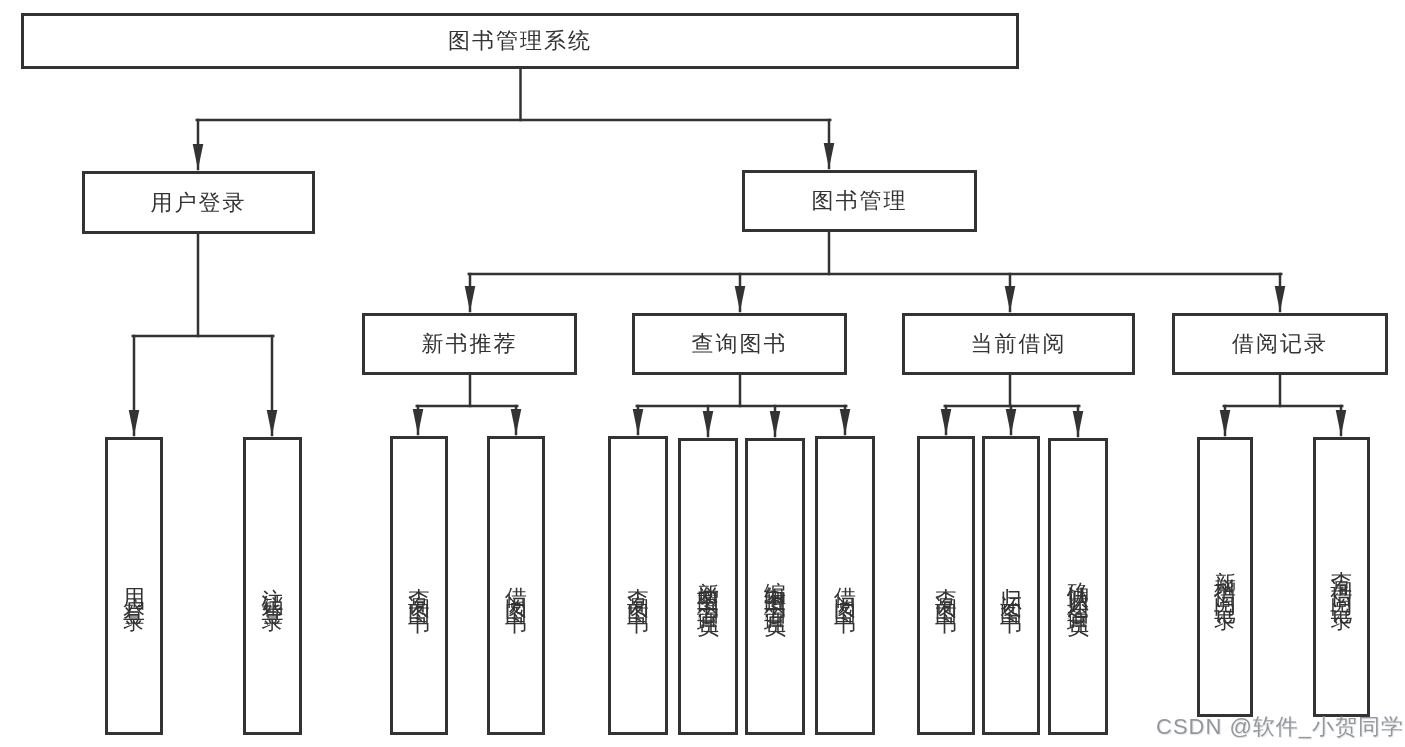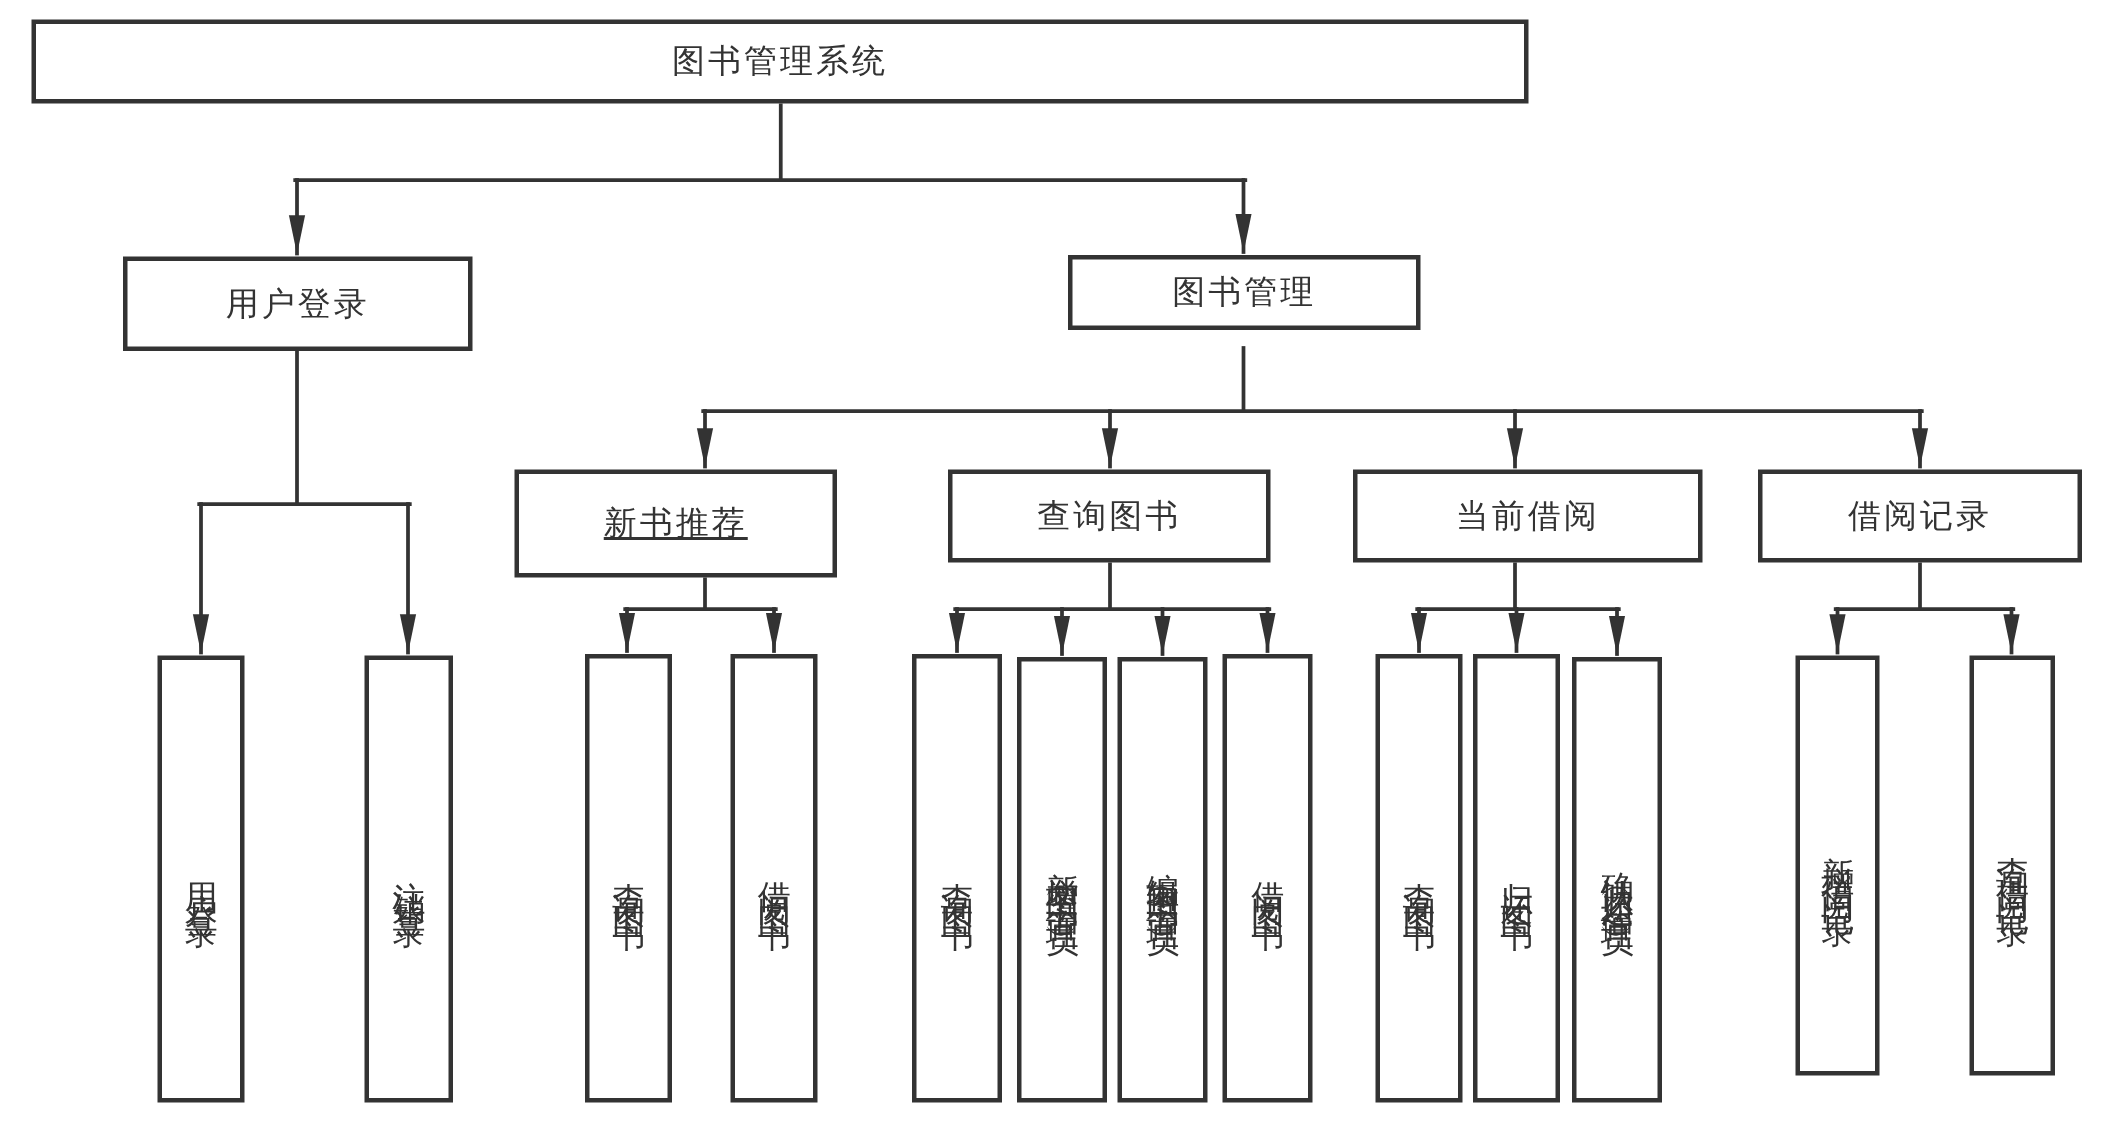--- a/index.html
+++ b/index.html
@@ -112,25 +112,25 @@
     </g>
   </svg>
 
   <div class="node" style="left:21px; top:13px; width:998px; height:56px;">
     <span>图书管理系统</span>
   </div>
 
   <div class="node" style="left:82px; top:171px; width:233px; height:63px;">
     <span>用户登录</span>
   </div>
-  <div class="node" style="left:712px; top:170px; width:235px; height:50px;">
+  <div class="node" style="left:742px; top:170px; width:235px; height:62px;">
     <span>图书管理</span>
   </div>
 
-  <div class="node" style="left:343px; top:313px; width:215px; height:72px;text-decoration:underline;">
+  <div class="node" style="left:362px; top:313px; width:215px; height:62px;">
     <span>新书推荐</span>
   </div>
   <div class="node" style="left:632px; top:313px; width:215px; height:62px;">
     <span>查询图书</span>
   </div>
   <div class="node" style="left:902px; top:313px; width:233px; height:62px;">
     <span>当前借阅</span>
   </div>
   <div class="node" style="left:1172px; top:313px; width:216px; height:62px;">
     <span>借阅记录</span>
@@ -173,14 +173,15 @@
     <span style="letter-spacing:5px;">确认归还（管理员）</span>
   </div>
 
   <div class="leaf" style="left:1197px; top:437px; width:56px; height:280px;">
     <span>新增借阅记录</span>
   </div>
   <div class="leaf" style="left:1313px; top:437px; width:57px; height:280px;">
     <span>查询借阅记录</span>
   </div>
 
+  <div class="watermark">CSDN @软件_小贺同学</div>
 
 </div>
 
 </body></html>

